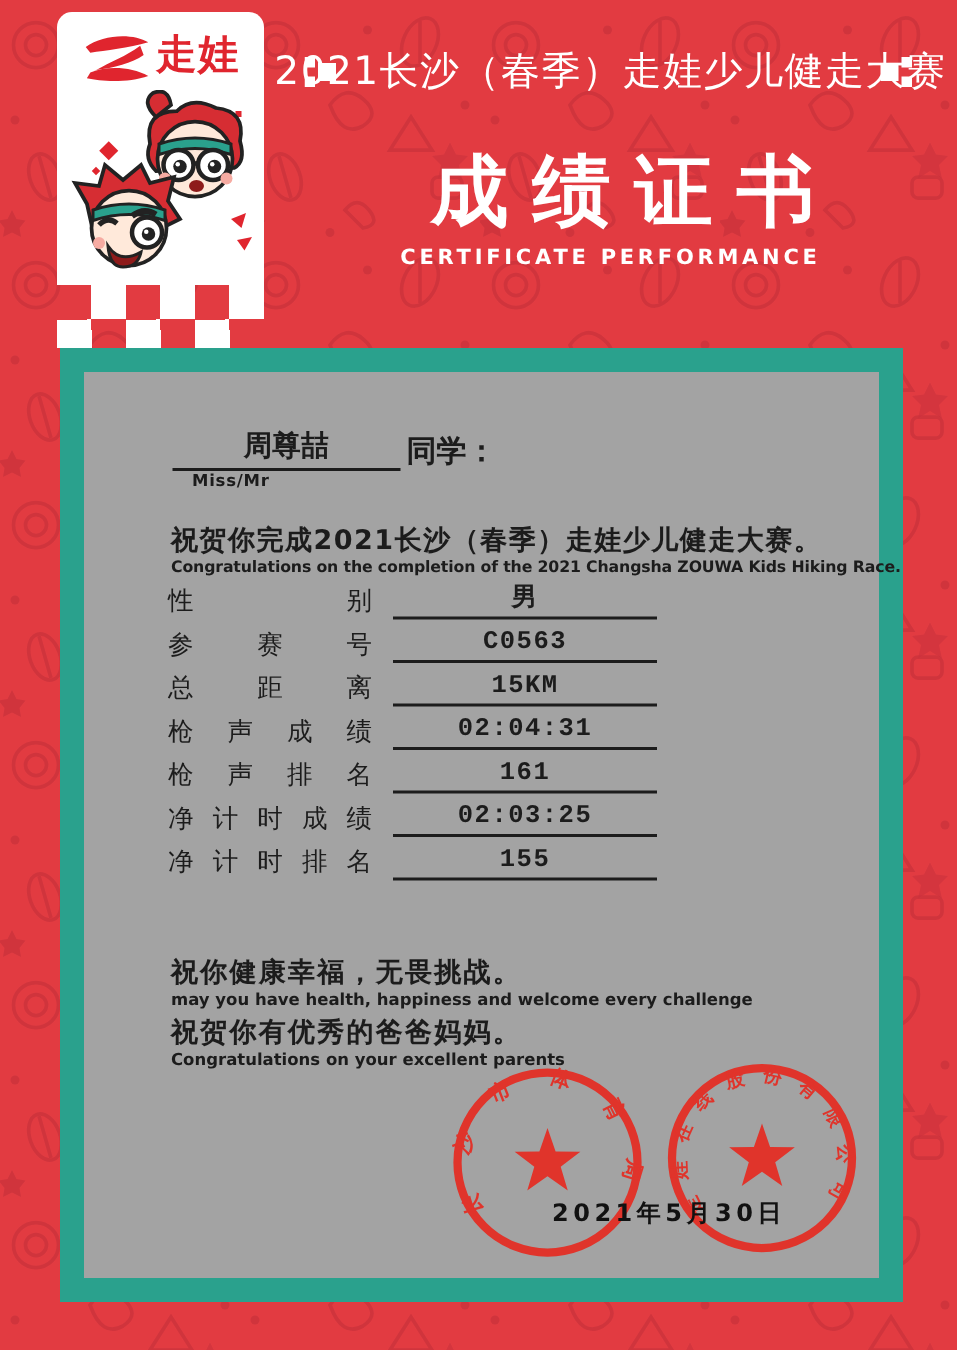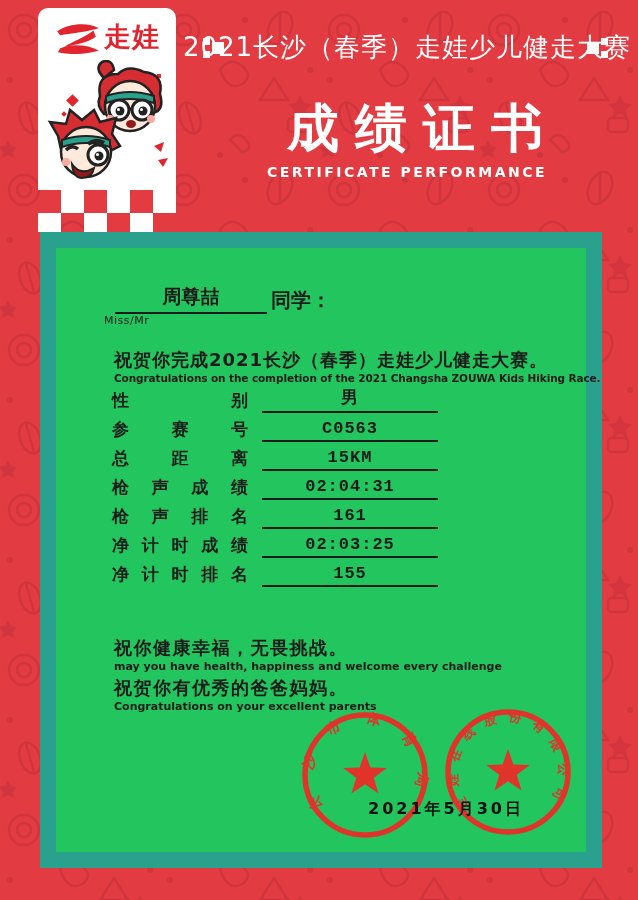--- a/index.html
+++ b/index.html
@@ -22,32 +22,32 @@
   .brand-dot{width:4px;height:4px;background:#E0252E;display:inline-block;}
   .mascots{position:absolute;left:0;top:52px;}
   .hdr{position:absolute;left:176px;width:462px;text-align:center;color:#fff;z-index:2;}
   .title-cn{top:30px;font-size:26px;font-weight:normal;letter-spacing:1px;}
   .title-en{top:63px;font-size:15.5px;font-weight:bold;letter-spacing:1px;}
   .cert-cn{top:98px;font-size:52px;font-weight:bold;letter-spacing:16px;padding-left:16px;line-height:60px;}
   .cert-en{top:164px;font-size:14px;font-weight:bold;letter-spacing:2.5px;}
   .pix{position:absolute;z-index:2;}
   
   .panel{position:absolute;left:40px;top:232px;width:562px;height:636px;box-sizing:border-box;
-         background:#22c55e;border:16px solid #2AA18D;z-index:4;}
+         background:#a3a3a3;border:16px solid #2AA18D;z-index:4;}
   .panel-inner{position:absolute;left:0;top:0;width:530px;height:604px;color:#1C1C1C;}
   .name-row{position:absolute;left:59px;top:36px;display:flex;align-items:flex-end;}
   .name-line{display:inline-block;width:152px;border-bottom:2px solid #1C1C1C;
              text-align:center;font-size:19px;font-weight:bold;padding-bottom:2px;}
   .student{font-size:20px;font-weight:bold;margin-left:4px;}
-  .missmr{position:absolute;left:48px;top:66px;font-size:11px;font-weight:normal;letter-spacing:.5px;}
+  .missmr{position:absolute;left:72px;top:66px;font-size:11px;font-weight:bold;letter-spacing:.5px;}
   .congrats-cn{position:absolute;left:58px;top:100px;font-size:18px;font-weight:bold;letter-spacing:1px;white-space:nowrap;}
   .congrats-en{position:absolute;left:58px;top:124px;font-size:10.5px;font-weight:bold;letter-spacing:-.1px;white-space:nowrap;}
   .fields{position:absolute;left:56px;top:143px;}
   .field-row{display:flex;align-items:flex-end;height:22px;margin-bottom:7px;}
-  .f-label{width:136px;font-size:17px;font-weight:bold;
+  .f-label{width:136px;font-size:17px;font-weight:normal;
            text-align:justify;text-align-last:justify;text-justify:inter-character;padding-bottom:1px;}
   .f-value{width:176px;margin-left:14px;border-bottom:2px solid #1C1C1C;text-align:center;
            font-family:"Liberation Mono","DejaVu Sans Mono",monospace;
            font-size:17px;font-weight:bold;padding-bottom:2px;letter-spacing:1px;}
   .bless-cn1{position:absolute;left:58px;top:388px;font-size:18px;font-weight:bold;letter-spacing:1.5px;}
   .bless-en1{position:absolute;left:58px;top:412px;font-size:11px;font-weight:bold;}
   .bless-cn2{position:absolute;left:58px;top:428px;font-size:18px;font-weight:bold;letter-spacing:1.5px;}
   .bless-en2{position:absolute;left:58px;top:452px;font-size:11px;font-weight:bold;}
   .stamp{position:absolute;z-index:5;}
   .stamp-left{left:241px;top:459px;}

